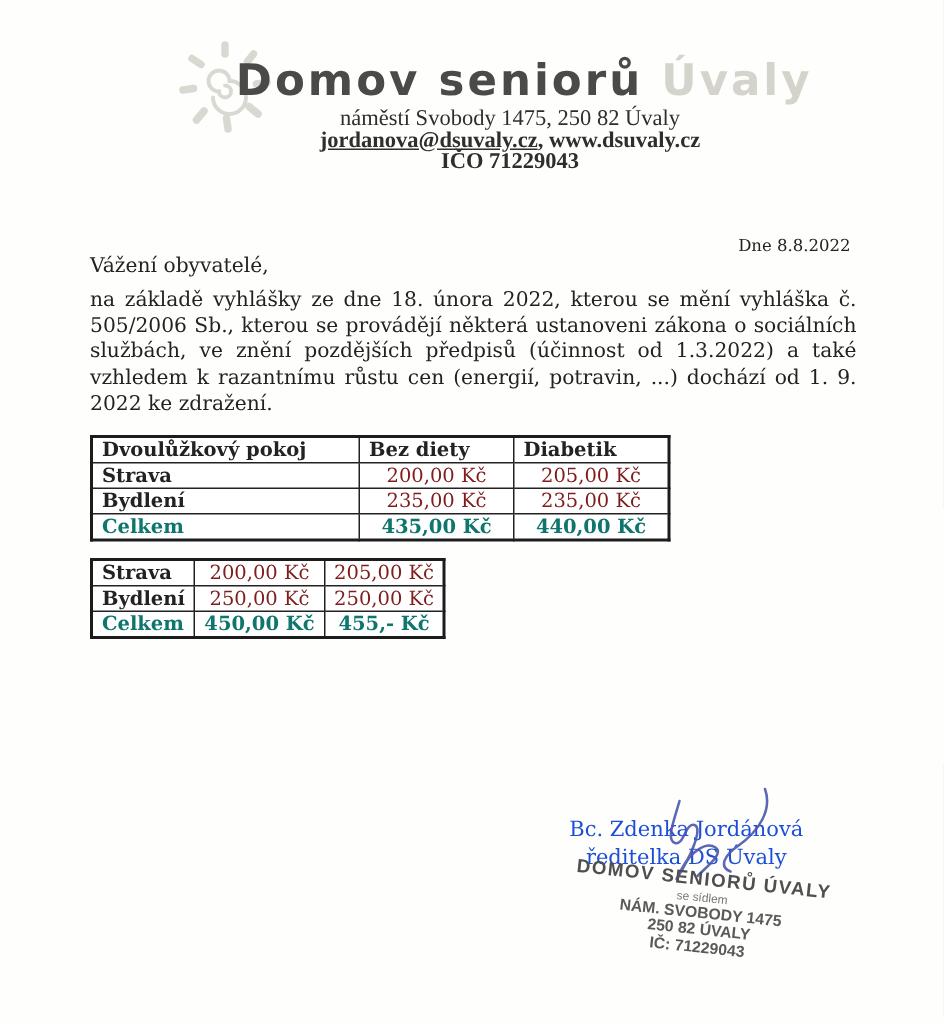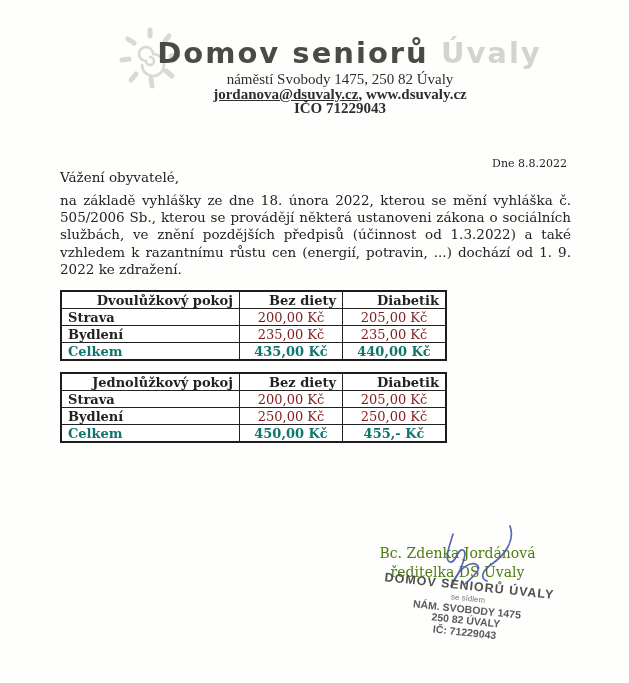--- a/index.html
+++ b/index.html
@@ -47,30 +47,30 @@
   }
   .t1{top:290px;}
   .t2{top:372px;}
   .price-table td,.price-table th{
     border:1px solid #222;
     height:16px;
     padding:0 6px;
     white-space:nowrap;
   }
   .price-table{border:2px solid #1c1c1c;}
-  .price-table th{font-weight:bold;text-align:right;width:90px;}
+  .price-table th{font-weight:bold;text-align:left;width:90px;}
   .price-table th.room{width:165px;}
   .price-table td.label{font-weight:bold;text-align:left;}
   .price-table td.val{text-align:center;color:#7f1d1d;}
   .price-table tr.total td{font-weight:bold;color:#0f766e;}
   
   .effective-line{position:absolute;left:60px;top:484px;font-size:13.5px;}
   .sig-block{
     position:absolute;left:340px;top:544px;width:235px;
-    text-align:center;font-size:14px;line-height:19px;color:#4d7c0f;
+    text-align:center;font-size:14px;line-height:19px;color:#1d4ed8;
   }
   .stamp{
     position:absolute;left:372px;top:580px;width:190px;
     text-align:center;
     font-family:"Liberation Sans", sans-serif;
     color:#5c5c5c;
     transform:rotate(6deg);
     line-height:1.1;
   }
   .stamp .s1{font-size:12.5px;font-weight:bold;letter-spacing:1px;color:#4f4f4f;}
@@ -127,25 +127,20 @@
     <tr class="total">
       <td class="label">Celkem</td>
       <td class="val">435,00 Kč</td>
       <td class="val">440,00 Kč</td>
     </tr>
   </tbody>
     </table>
 
   <table class="price-table t2">
     <tbody>
-        <tr>
-      <th class="room">Jednolůžkový pokoj</th>
-      <th>Bez diety</th>
-      <th>Diabetik</th>
-    </tr>
     <tr>
       <td class="label">Strava</td>
       <td class="val">200,00 Kč</td>
       <td class="val">205,00 Kč</td>
     </tr>
     <tr>
       <td class="label">Bydlení</td>
       <td class="val">250,00 Kč</td>
       <td class="val">250,00 Kč</td>
     </tr>

